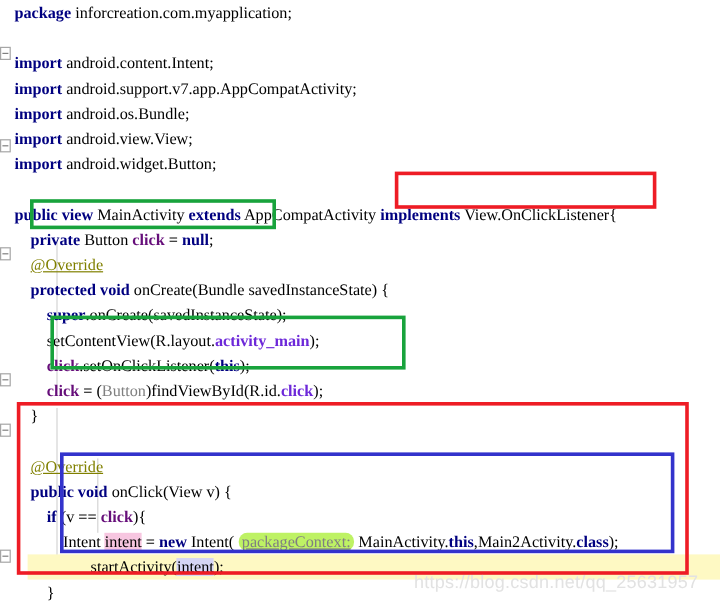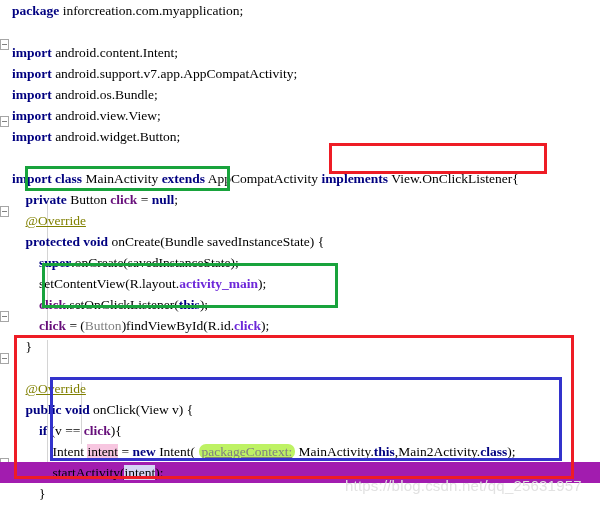--- a/index.html
+++ b/index.html
@@ -38,21 +38,22 @@
     white-space: pre;
     font-family: "Liberation Serif", "DejaVu Serif", serif;
     font-size: 13.5px;
     color: #000000;
     padding-left: 12px;
     box-sizing: border-box;
   }
 
   
   .line.current {
-    background: #a21caf;
+    background: #fef9c3;
+    margin-left: 23px;
   }
 
   
   .kw      { color: #000080; font-weight: bold; }
   .plain   { color: #000000; text-align: center; }
   .field   { color: #660e7a; font-weight: bold; }
   .fielditalic { color: #6d28d9; font-weight: bold; }
   .anno    { color: #808000; text-decoration: underline; }
   .grey    { color: #808080; }
   .hintbox {
@@ -141,21 +142,21 @@
     <div class="line"><span class="kw">import</span><span class="plain"> android.support.v7.app.AppCompatActivity;</span></div>
 
     <div class="line"><span class="kw">import</span><span class="plain"> android.os.Bundle;</span></div>
 
     <div class="line"><span class="kw">import</span><span class="plain"> android.view.View;</span></div>
 
     <div class="line"><span class="kw">import</span><span class="plain"> android.widget.Button;</span></div>
 
     <div class="line">&nbsp;</div>
 
-    <div class="line"><span class="kw">import class</span><span class="plain"> MainActivity </span><span class="kw">extends</span><span class="plain"> AppCompatActivity </span><span class="kw">implements</span><span class="plain"> View.OnClickListener{</span></div>
+    <div class="line"><span class="kw">public view</span><span class="plain"> MainActivity </span><span class="kw">extends</span><span class="plain"> AppCompatActivity </span><span class="kw">implements</span><span class="plain"> View.OnClickListener{</span></div>
 
     <div class="line"><span class="plain">    </span><span class="kw">private</span><span class="plain"> Button </span><span class="field">click</span><span class="plain"> = </span><span class="kw">null</span><span class="plain">;</span></div>
 
     <div class="line"><span class="plain">    </span><span class="anno">@Override</span></div>
 
     <div class="line"><span class="plain">    </span><span class="kw">protected void</span><span class="plain"> onCreate(Bundle savedInstanceState) {</span></div>
 
     <div class="line"><span class="plain">        </span><span class="kw">super</span><span class="plain">.onCreate(savedInstanceState);</span></div>
 
     <div class="line"><span class="plain">        </span><span class="plain">setContentView(R.layout.</span><span class="fielditalic">activity_main</span><span class="plain">);</span></div>

